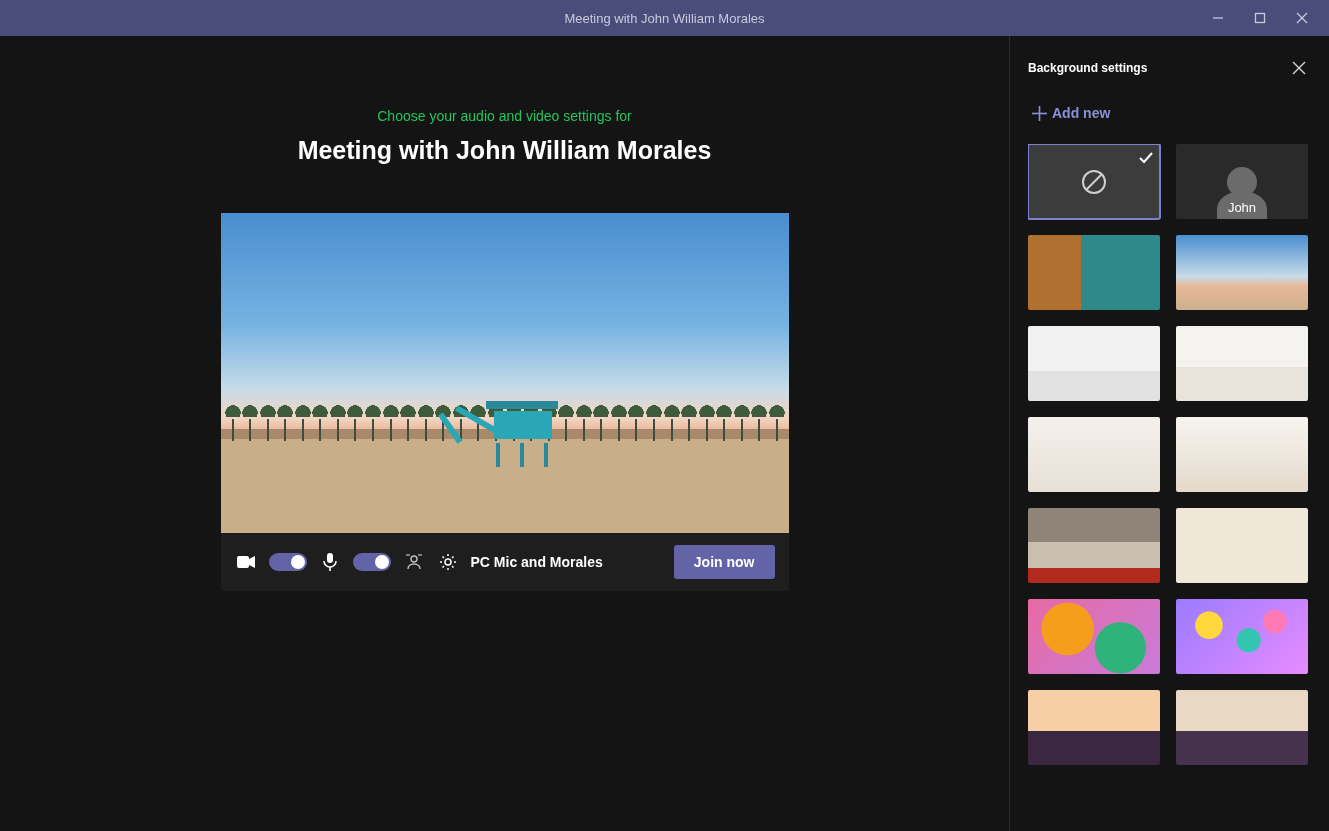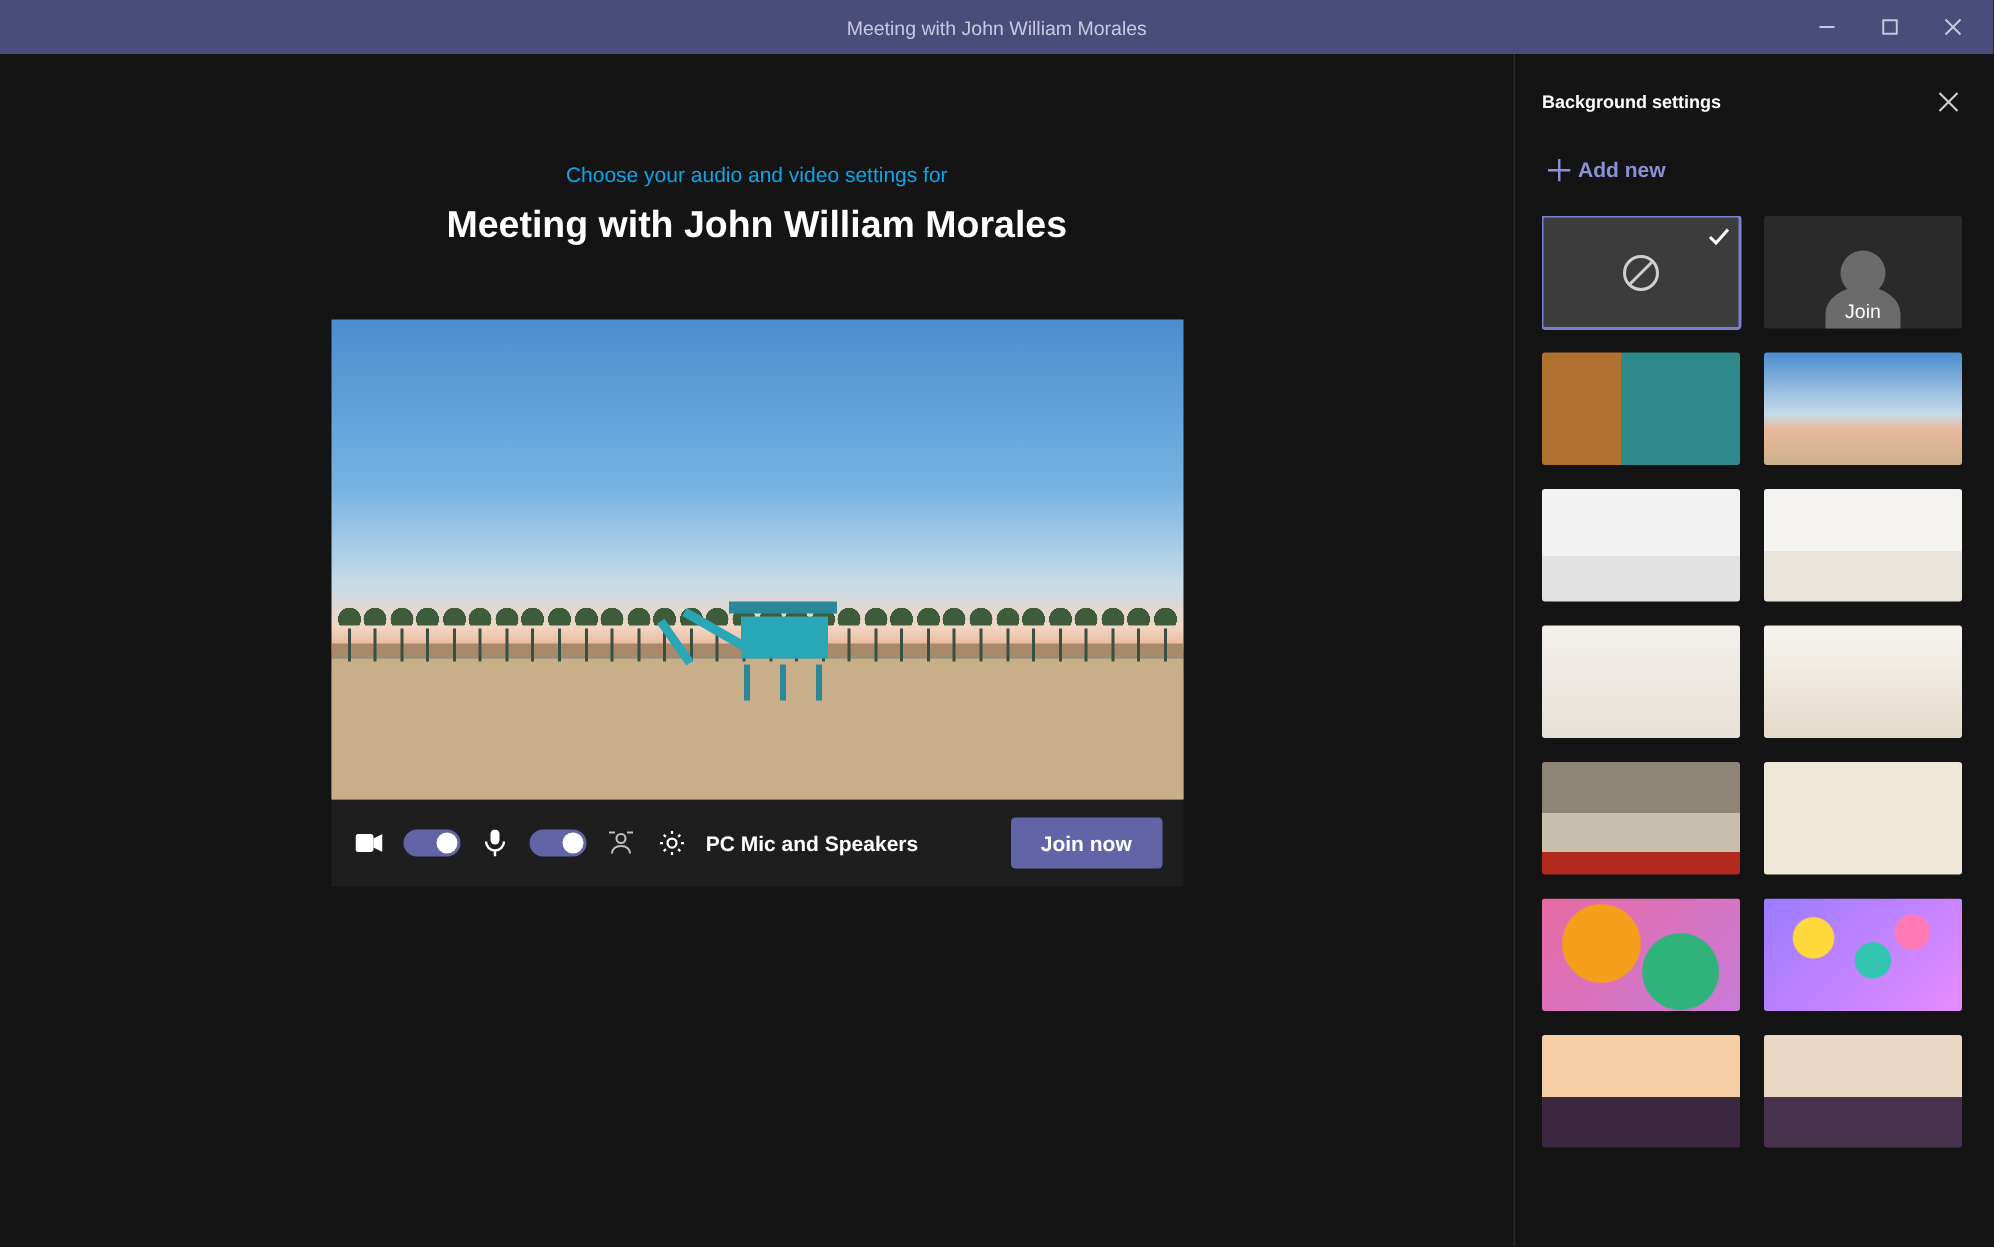--- a/index.html
+++ b/index.html
@@ -36,21 +36,21 @@
 
   .main {
     flex: 1;
     display: flex;
     flex-direction: column;
     align-items: center;
     padding-top: 72px;
     border-right: 1px solid #2b2b2b;
   }
   .prompt {
-    color: #0ea5e9;
+    color: #22c55e;
     font-size: 14px;
     margin-bottom: 12px;
   }
   .meeting-title {
     font-weight: 700;
     font-size: 25px;
     margin-bottom: 48px;
   }
 
   .preview-card {
@@ -278,21 +278,21 @@
             </svg>
         </span>
 
         <span class="ic" style="cursor:pointer">
           <svg width="18" height="18" viewBox="0 0 18 18">
               <circle cx="9" cy="9" r="3" fill="none" stroke="#fff" stroke-width="1.5"></circle>
               <path d="M9 1v2M9 15v2M1 9h2M15 9h2M3.5 3.5l1.4 1.4M13.1 13.1l1.4 1.4M14.5 3.5l-1.4 1.4M4.9 13.1l-1.4 1.4" stroke="#fff" stroke-width="1.5"></path>
             </svg>
         </span>
 
-        <span class="device-label" style="cursor:pointer">PC Mic and Speakers</span>
+        <span class="device-label" style="cursor:pointer">PC Mic and Morales</span>
 
         <div class="join-btn">Join now</div>
       </div>
     </div>
   </div>
 
   <div class="panel">
     <div class="panel-head">
       <div class="panel-title">Background settings</div>
       <div class="close-x">
@@ -323,21 +323,21 @@
               </svg>
             </div>
             <span class="check"><svg width="16" height="16">
                 <path d="M2 8 L6 12 L14 3" fill="none" stroke="#fff" stroke-width="2"></path>
               </svg></span>
           </div>
           <div class="bg-tile blur">
             <div class="center">
               <div class="avatar"></div>
             </div>
-            <div class="lbl">Join</div>
+            <div class="lbl">John</div>
           </div>
           <div class="bg-tile t-office"></div>
           <div class="bg-tile t-beach"></div>
           <div class="bg-tile t-room1"></div>
           <div class="bg-tile t-room2"></div>
           <div class="bg-tile t-white1"></div>
           <div class="bg-tile t-white2"></div>
           <div class="bg-tile t-loft"></div>
           <div class="bg-tile t-empty"></div>
           <div class="bg-tile t-balls1"></div>

